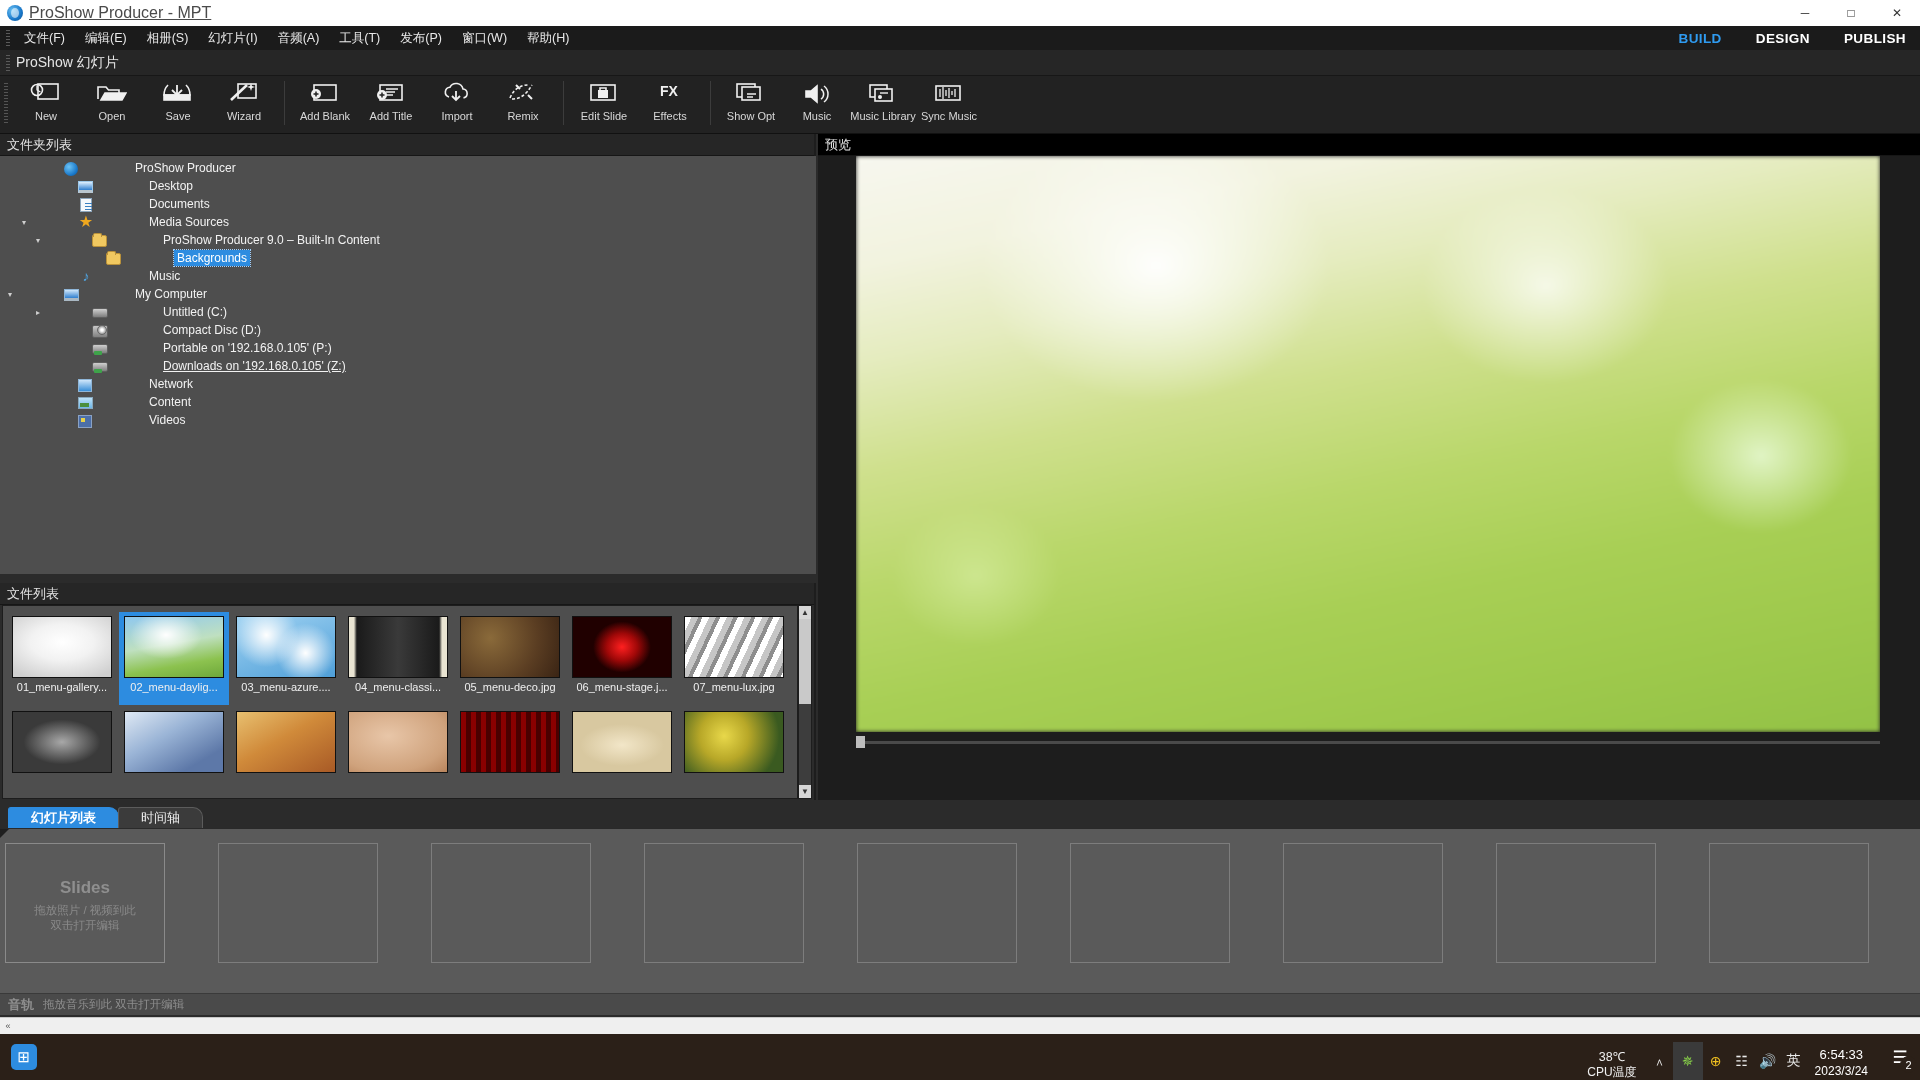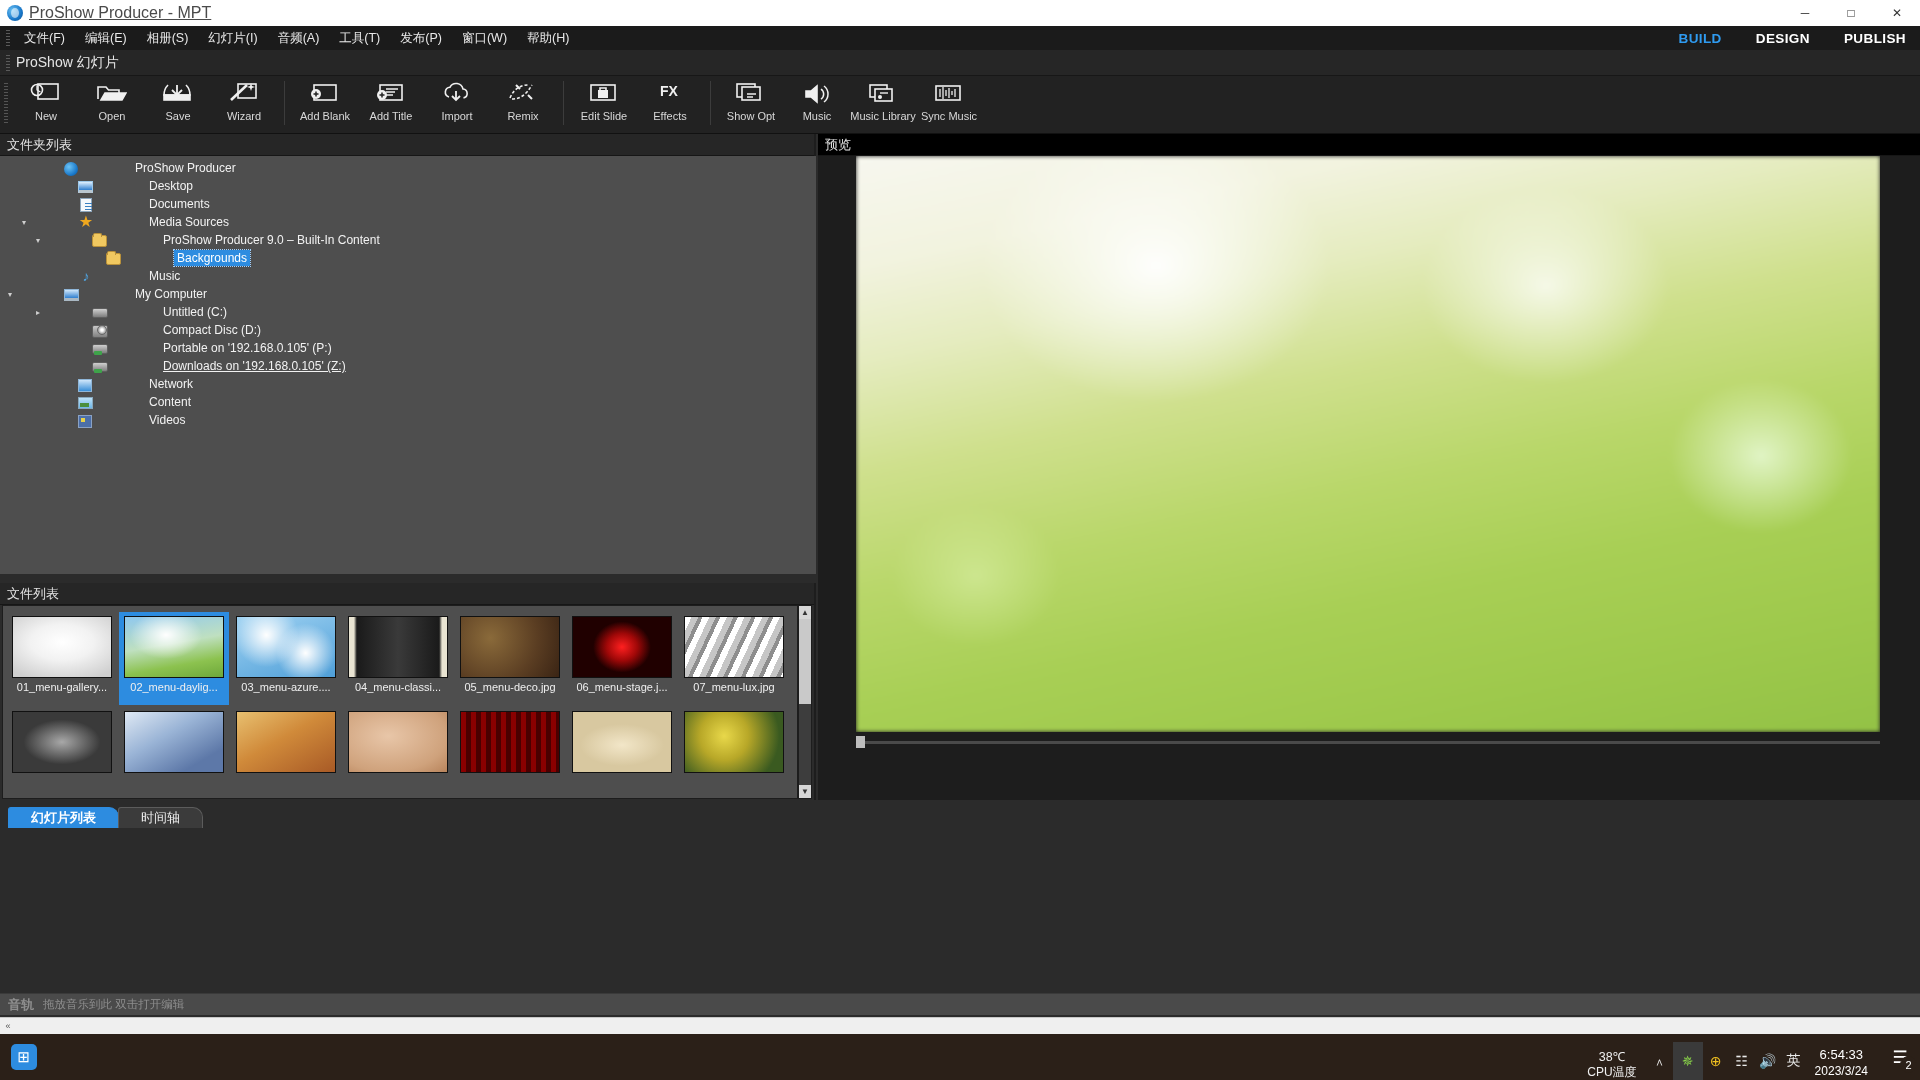--- a/index.html
+++ b/index.html
@@ -512,20 +512,38 @@
     <div class="l1">02_menu-daylight.jpg  |  JPEG Image</div>
     <div class="l2">1 of 16 Files Selected |  25.22 KB  |  1024 x 576</div>
   </div>
 </div>
 
 <div id="bottom">
   <div id="tabs">
     <div class="tab active">幻灯片列表</div>
     <div class="tab idle">时间轴</div>
   </div>
+  <div id="slidestrip">
+    <div class="marker"></div>
+    <div class="slidebox" id="slidebox0">
+      <div class="slidelabel">
+        <div class="big">Slides</div>
+        <div class="sm">拖放照片 / 视频到此</div>
+        <div class="sm" style="margin-top:0">双击打开编辑</div>
+      </div>
+    </div>
+  <div class="slidebox" style="left: 218px;"></div>
+      <div class="slidebox" style="left: 431px;"></div>
+      <div class="slidebox" style="left: 644px;"></div>
+      <div class="slidebox" style="left: 857px;"></div>
+      <div class="slidebox" style="left: 1070px;"></div>
+      <div class="slidebox" style="left: 1283px;"></div>
+      <div class="slidebox" style="left: 1496px;"></div>
+      <div class="slidebox" style="left: 1709px;"></div>
+    </div>
   <div id="musictrack">
     <span class="mt-title">音轨</span>
     <span class="mt-sub">拖放音乐到此  双击打开编辑</span>
   </div>
 </div>
 <div id="hscroll">
   <div class="hs-arrow">«</div>
 </div>
 
 <div id="taskbar">

